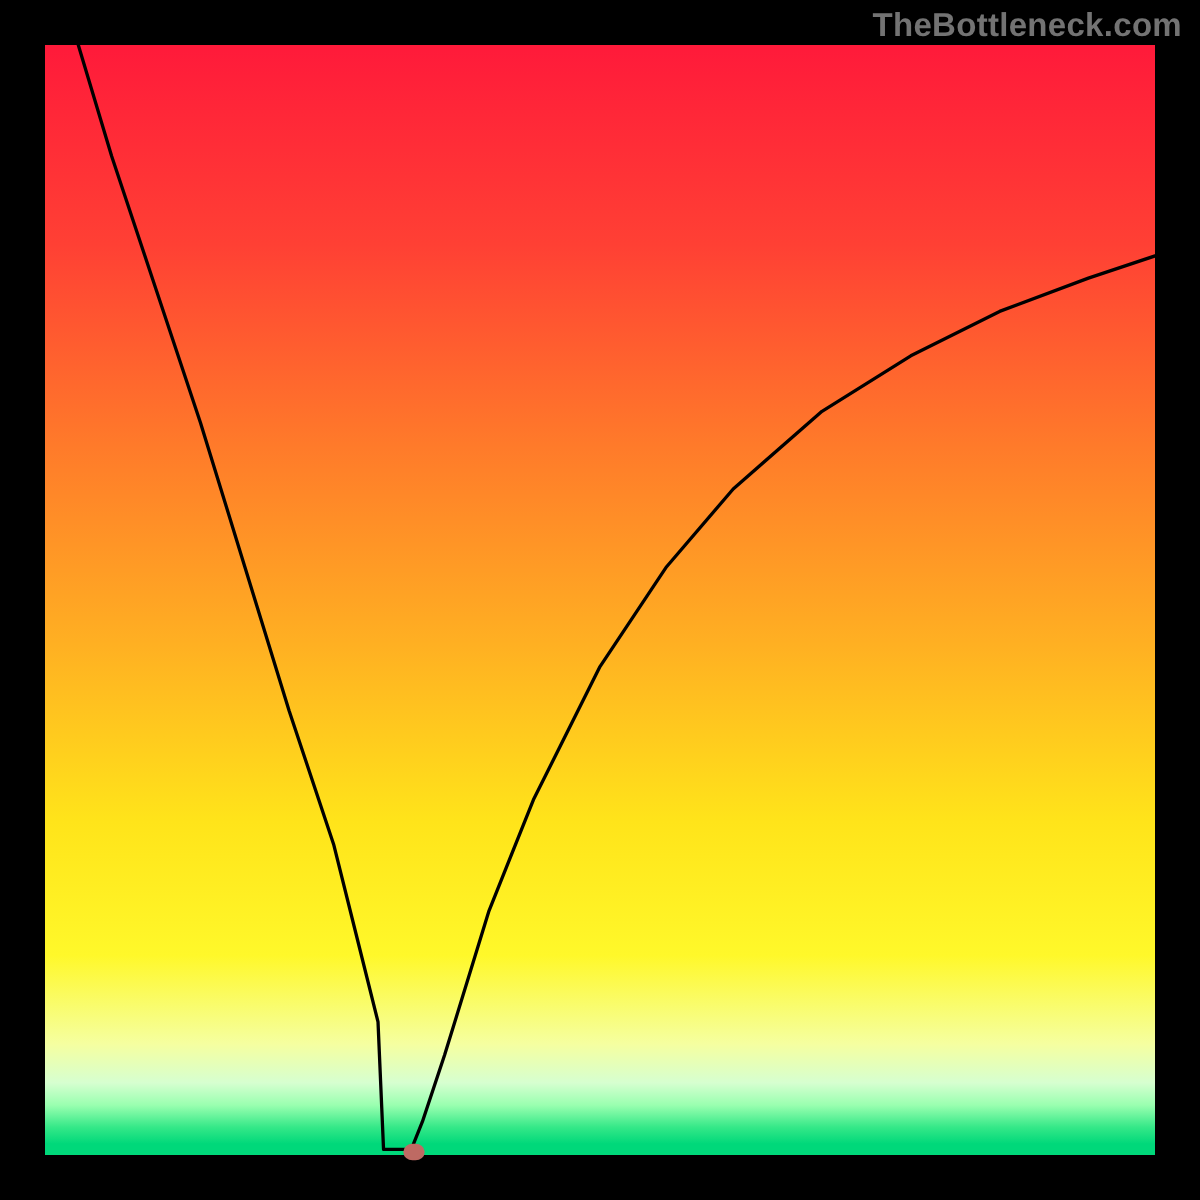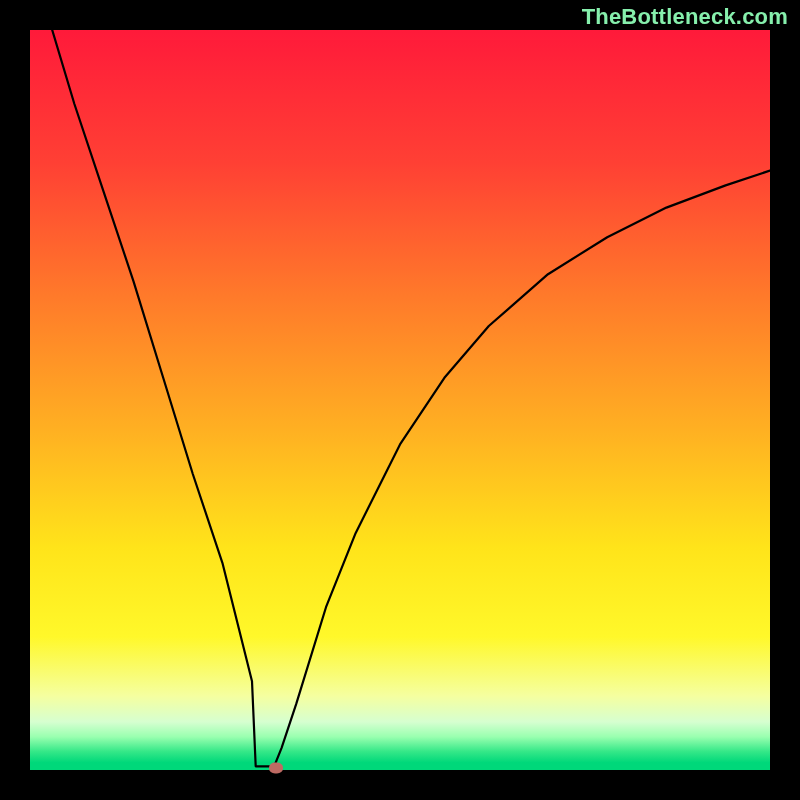--- a/index.html
+++ b/index.html
@@ -14,21 +14,21 @@
   .frame {
     position: relative;
     width: 800px;
     height: 800px;
     background: #000;
   }
   .watermark {
     position: absolute;
     top: 4px;
     right: 12px;
-    color: #86efac;
+    color: #737373;
     font-size: 22px;
     font-weight: 600;
     letter-spacing: 0.2px;
     z-index: 5;
   }
   .plot-area {
     position: absolute;
     left: 30px;
     top: 30px;
     width: 740px;

